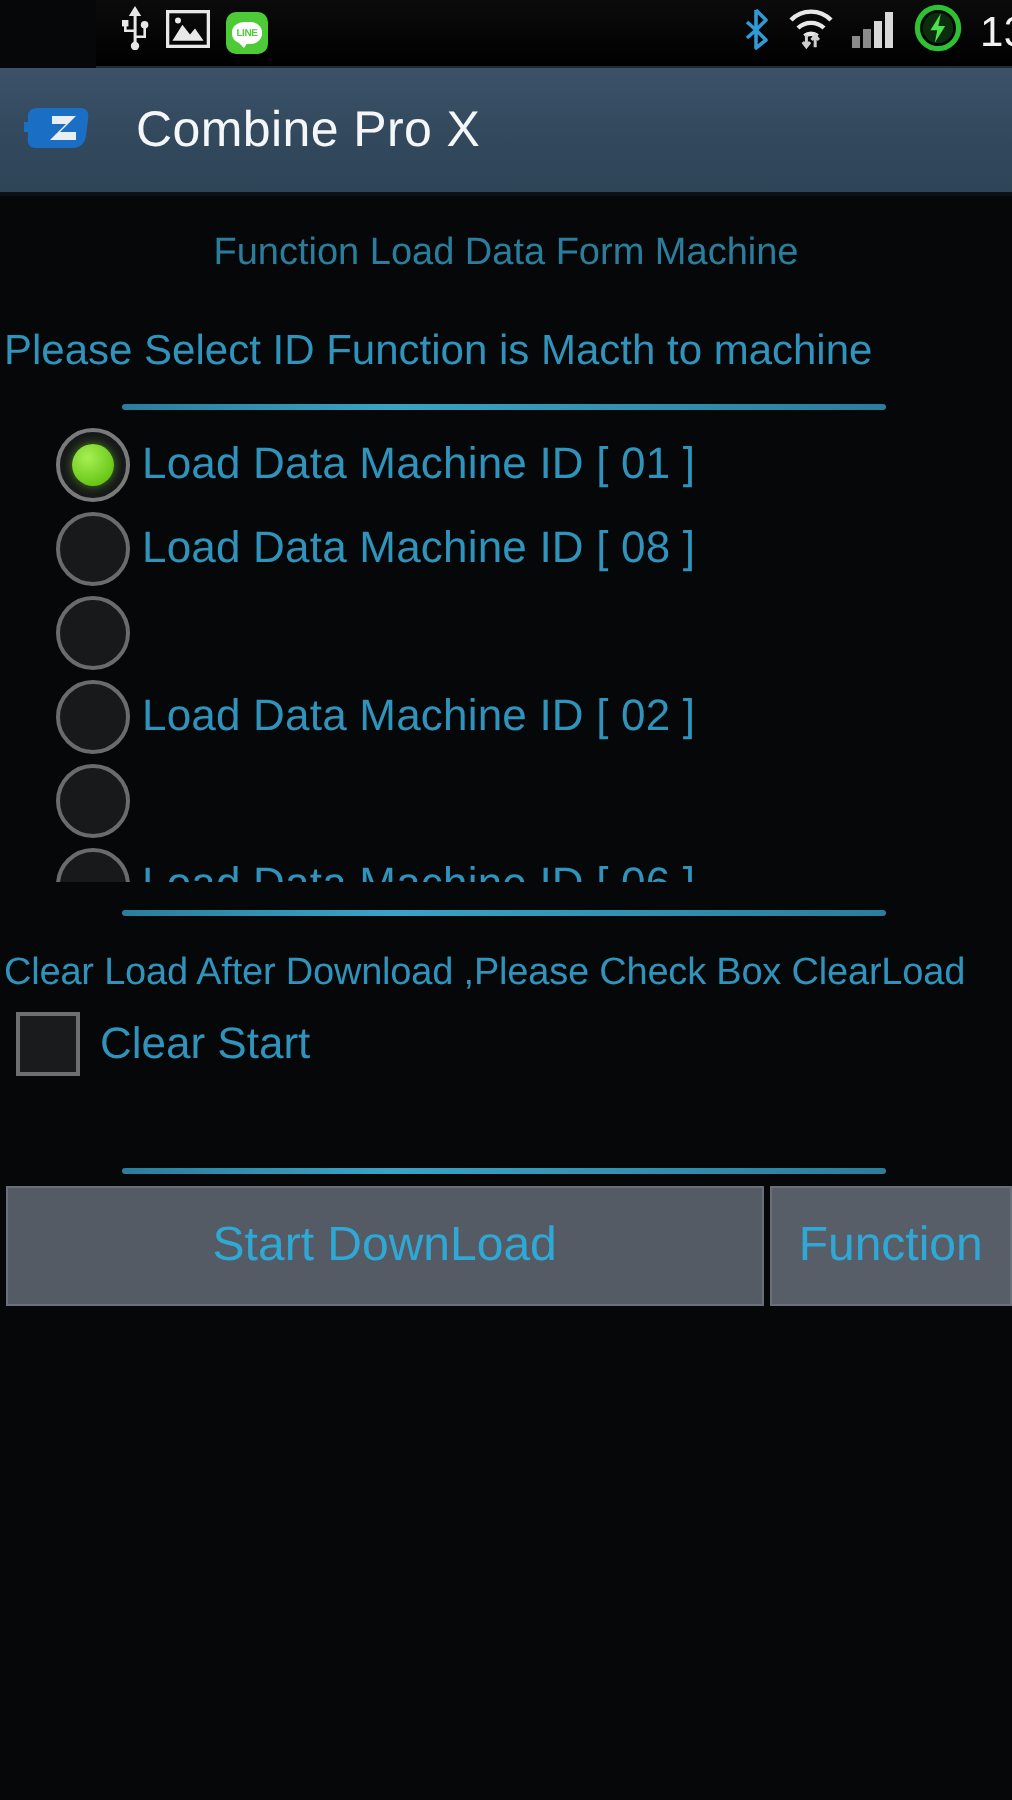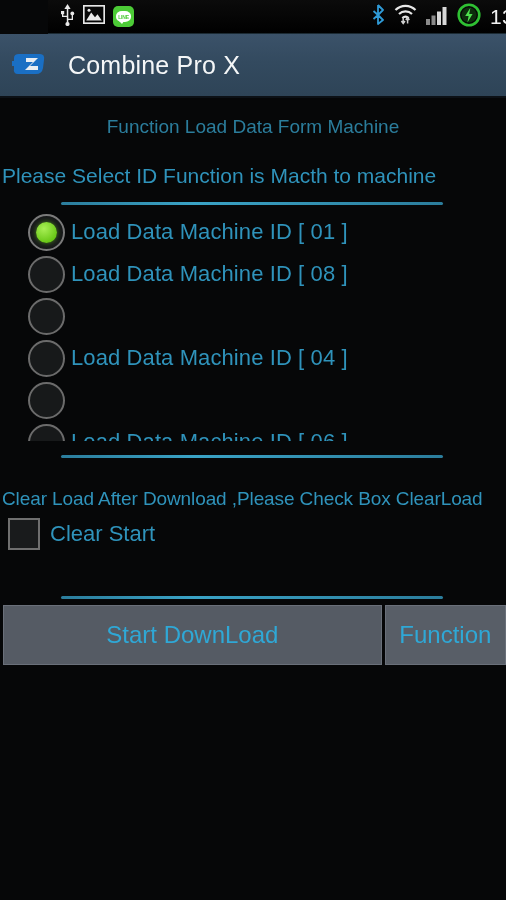--- a/index.html
+++ b/index.html
@@ -80,21 +80,21 @@
   }
   .radio.checked{ border-color:#7a7a7a; }
   .radio .dot{
     width:21px;height:21px;border-radius:50%;
     background:radial-gradient(circle at 38% 32%,#a8ef55,#63c411 78%);
     box-shadow:0 0 5px rgba(120,220,40,.55);
   }
   .radio-label{ color:#2f93bb; font-size:22px; letter-spacing:.1px; }
 
   
-  .note{ color:#2f93bb; font-size:19px; padding:30px 0 0 2px; letter-spacing:-.1px; }
+  .note{ color:#2f93bb; font-size:19px; padding:18px 0 0 2px; letter-spacing:-.1px; }
   .check-row{ display:flex; align-items:center; gap:10px; padding:8px 0 0 8px; }
   .checkbox{
     width:32px;height:32px;background:#191b1c;border:2px solid #6f6f6f;flex:0 0 auto;
   }
   .check-label{ color:#2f93bb; font-size:22px; }
 
   
   .btn-divider{ height:3px; margin:46px 0 0 61px; width:382px;
     background:linear-gradient(90deg,#2b7d9c,#3aa3c6 35%,#2b7d9c); border-radius:2px; }
   .btn-row{ display:flex; gap:3px; padding:6px 0 0 3px; }
@@ -201,21 +201,21 @@
       </div>
       <div class="radio-row">
         <span class="radio"></span>
         <span class="radio-label">Load Data Machine ID [ 08 ]</span>
       </div>
       <div class="radio-row">
         <span class="radio"></span>
       </div>
       <div class="radio-row">
         <span class="radio"></span>
-        <span class="radio-label">Load Data Machine ID [ 04 ]</span>
+        <span class="radio-label">Load Data Machine ID [ 02 ]</span>
       </div>
       <div class="radio-row">
         <span class="radio"></span>
       </div>
       <div class="radio-row">
         <span class="radio"></span>
         <span class="radio-label">Load Data Machine ID [ 06 ]</span>
       </div>
     </div>
 

